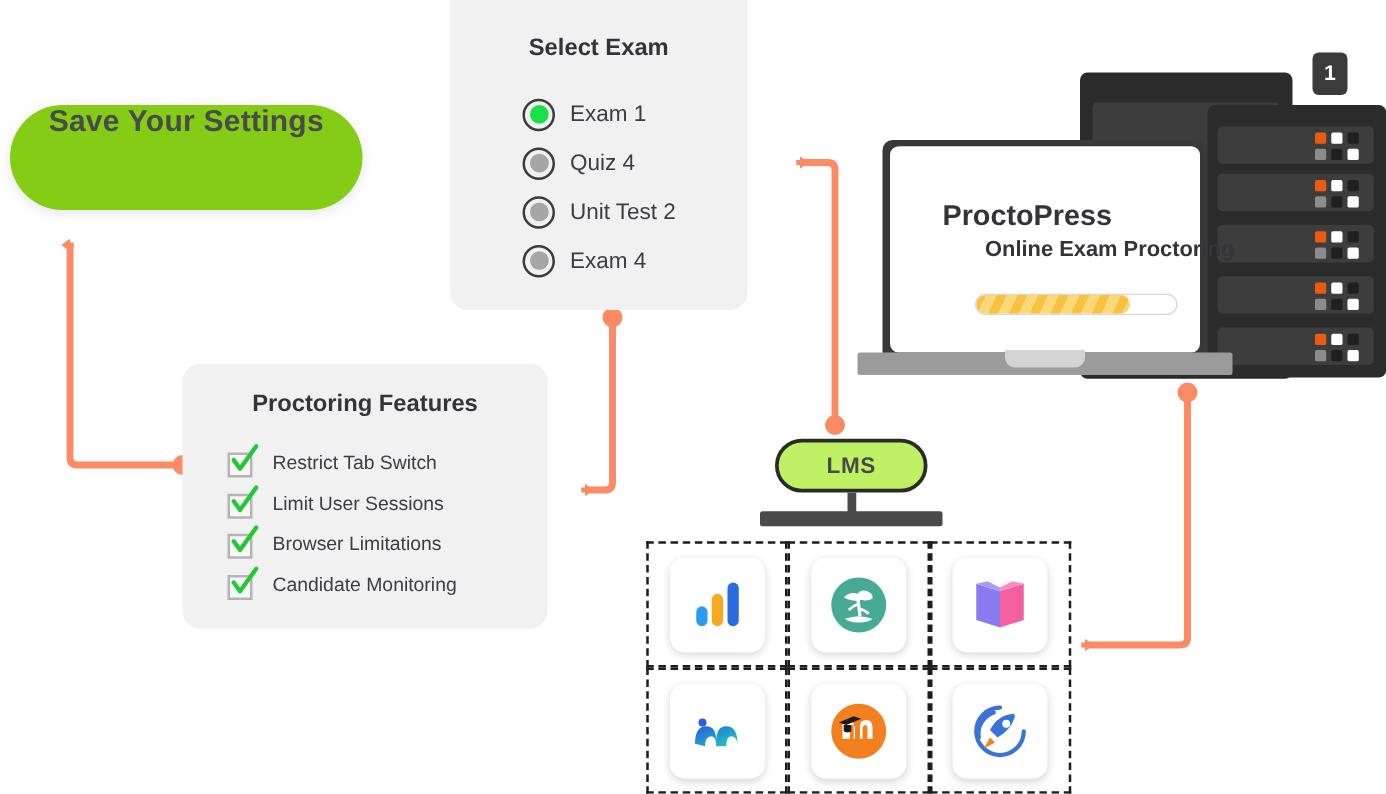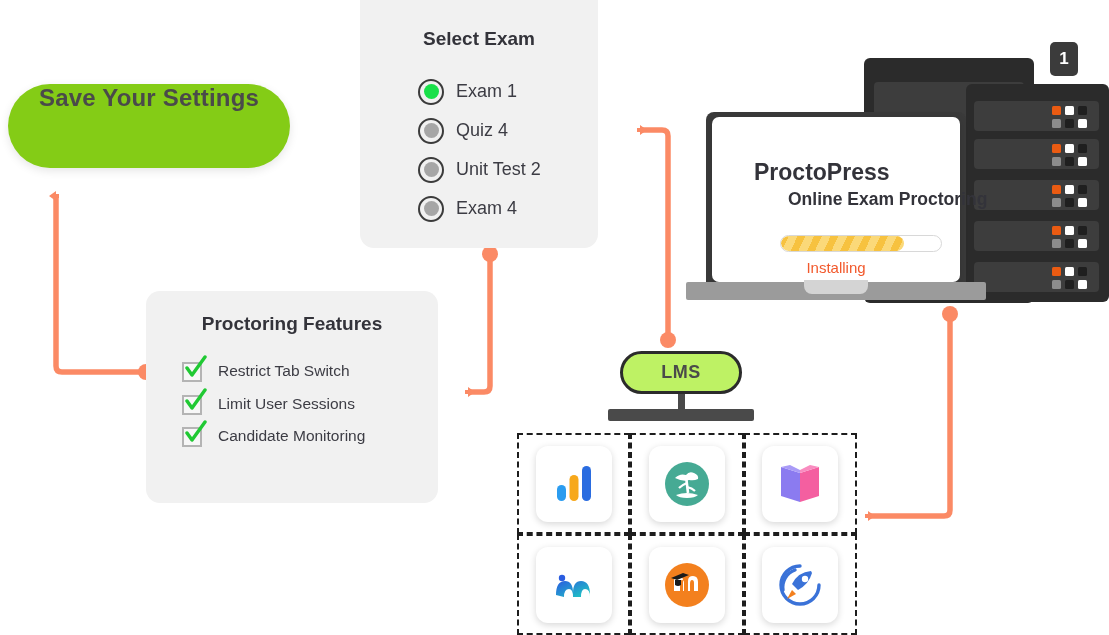--- a/index.html
+++ b/index.html
@@ -223,20 +223,29 @@
       <div class="feature-row">
         <span class="chk">
           <span class="box"></span>
           <svg class="tick" viewBox="0 0 24 26">
               <path d="M4 13 L9 20 L22 2" fill="none" stroke="#20c933" stroke-width="3.4" stroke-linecap="round" stroke-linejoin="round"></path>
             </svg>
         </span>
         <span class="feature-label">Limit User Sessions</span>
       </div>
 
+      <div class="feature-row">
+        <span class="chk">
+          <span class="box"></span>
+          <svg class="tick" viewBox="0 0 24 26">
+              <path d="M4 13 L9 20 L22 2" fill="none" stroke="#20c933" stroke-width="3.4" stroke-linecap="round" stroke-linejoin="round"></path>
+            </svg>
+        </span>
+        <span class="feature-label">Browser Limitations</span>
+      </div>
 
       <div class="feature-row">
         <span class="chk">
           <span class="box"></span>
           <svg class="tick" viewBox="0 0 24 26">
               <path d="M4 13 L9 20 L22 2" fill="none" stroke="#20c933" stroke-width="3.4" stroke-linecap="round" stroke-linejoin="round"></path>
             </svg>
         </span>
         <span class="feature-label">Candidate Monitoring</span>
       </div>
@@ -354,21 +363,20 @@
   </div>
 
   <div class="abs" id="laptop">
     <div class="laptop-lid"></div>
     <div class="laptop-screen">
       <div class="pp-title">ProctoPress</div>
       <div class="pp-sub">Online Exam Proctoring</div>
       <div class="pp-bar">
         <div class="pp-fill" id="pp-fill" style="width: 77%;"></div>
       </div>
-      <div class="pp-status">Installing</div>
     </div>
     <div class="laptop-base"></div>
     <div class="laptop-notch"></div>
   </div>
 
   <div class="abs" id="lms-pill">
     <span>LMS</span>
   </div>
   <div class="abs" id="lms-stem"></div>
   <div class="abs" id="lms-bar"></div>

